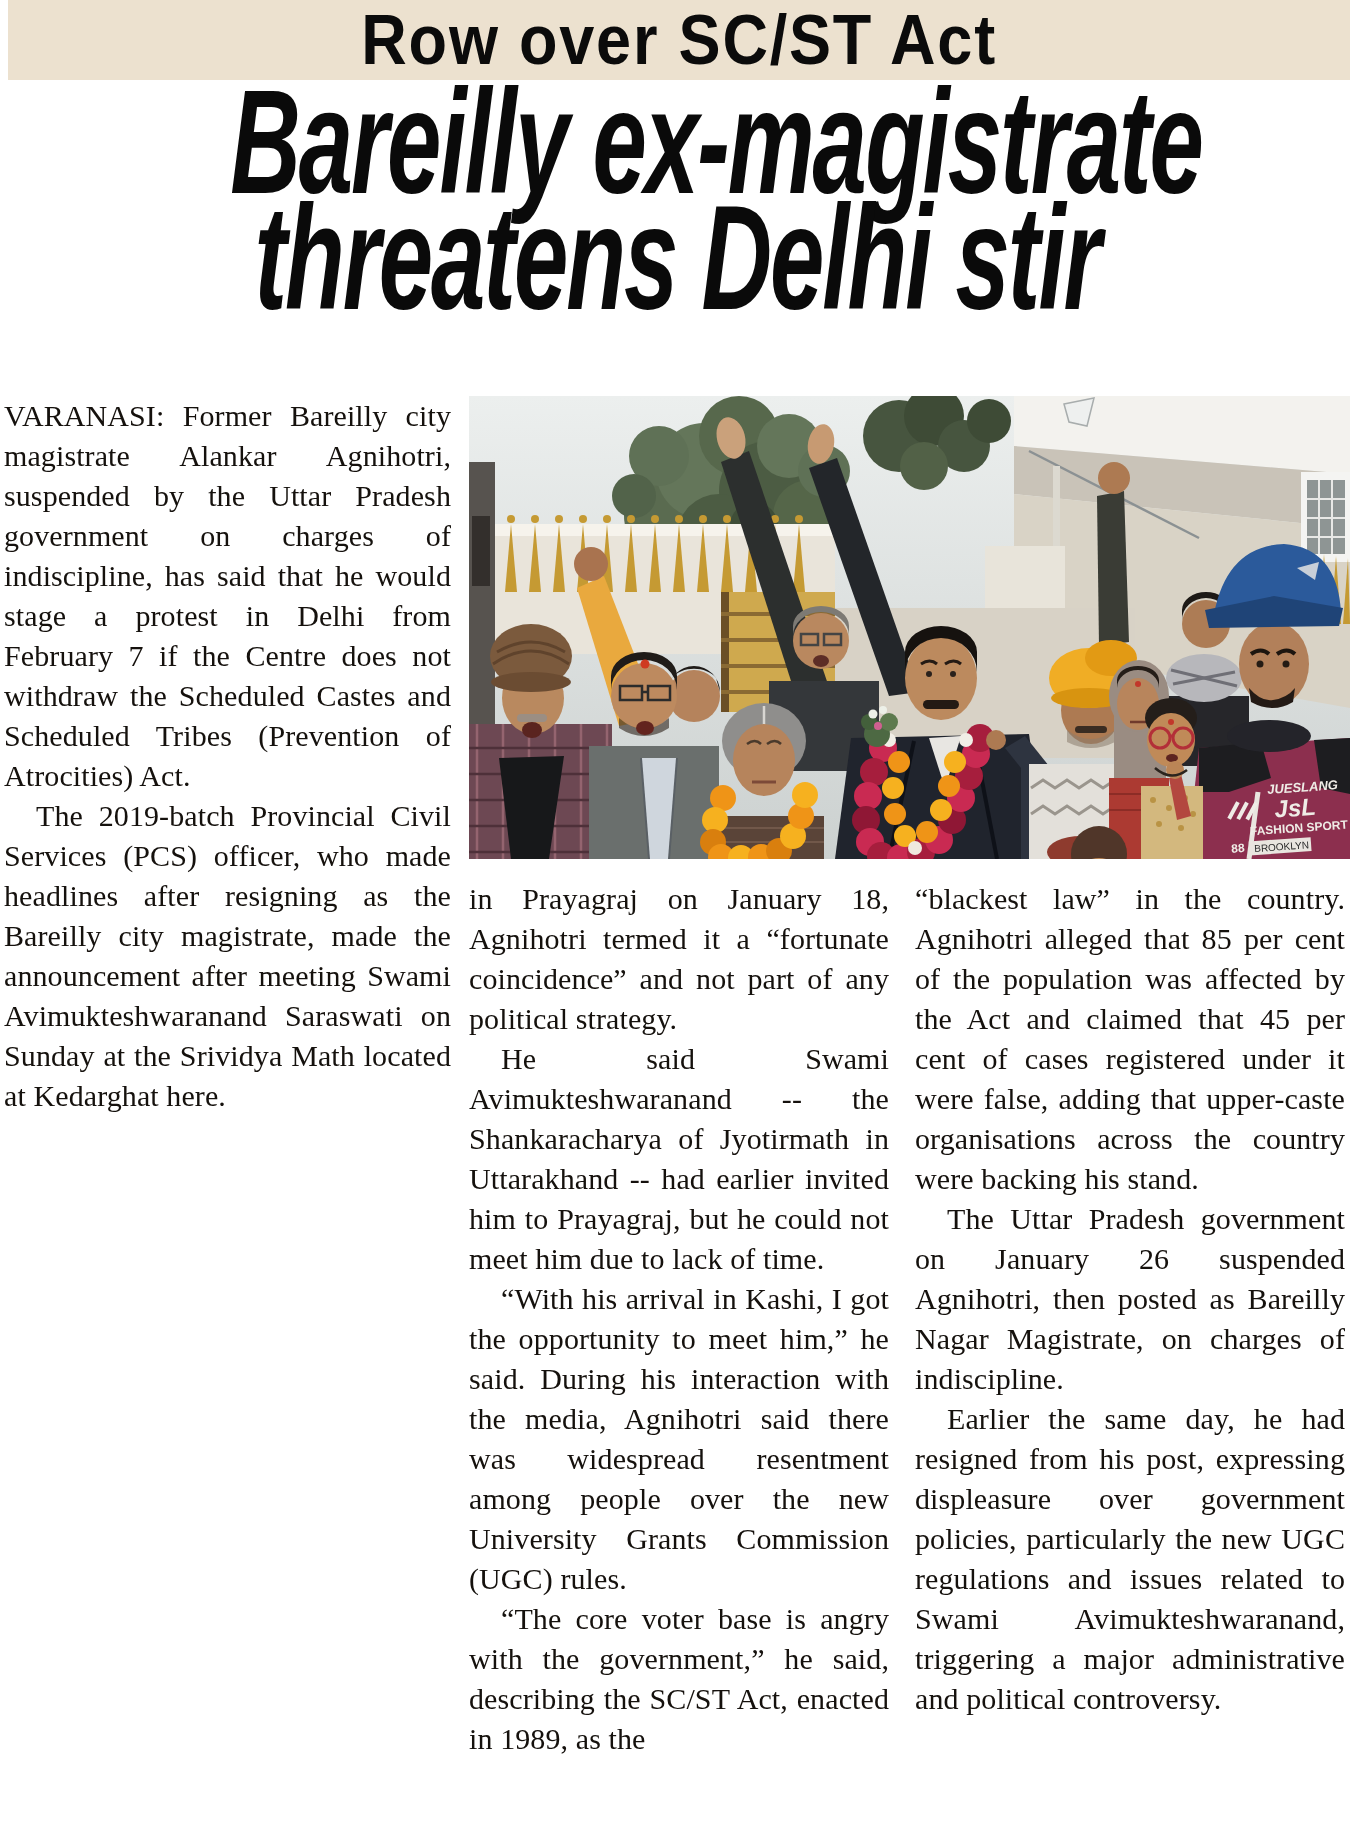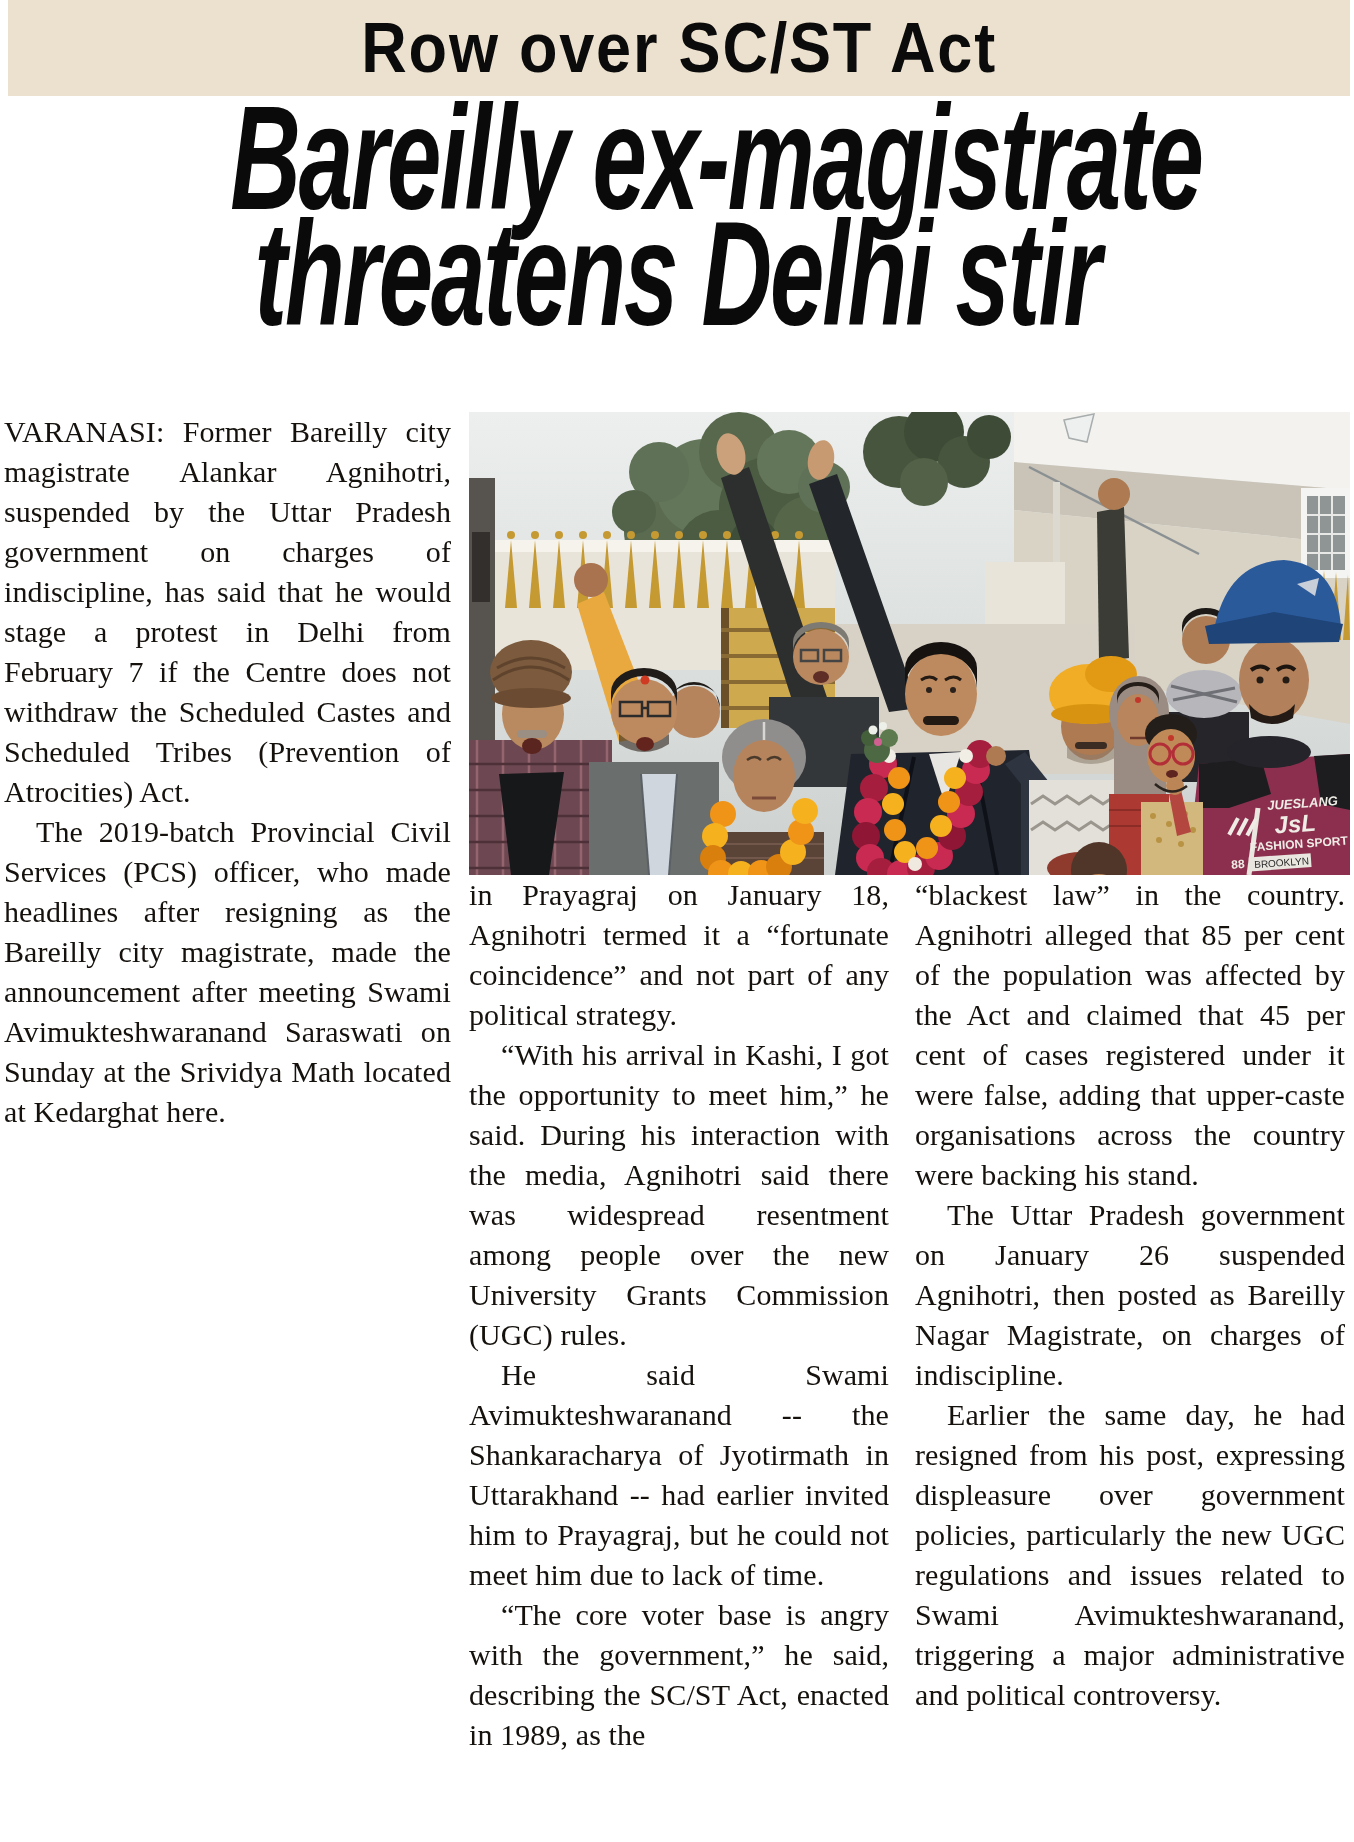--- a/index.html
+++ b/index.html
@@ -1,39 +1,39 @@
 <!DOCTYPE html>
 <html style="--kicker-bg: #ece1cf; --headline-color: #0a0a0a; --body-text: #15110d;"><head>
 <meta charset="utf-8">
 <style>
   html,body{margin:0;padding:0;background:#ffffff;}
   .page{
     width:1354px;height:1842px;overflow:hidden;background:#fff;position:relative;
     font-family:"Liberation Serif","DejaVu Serif",serif;
   }
   .kicker-bar{
-    margin:0 4px 0 8px;height:96px;background:var(--kicker-bg,#ece1cf);
+    margin:0 4px 0 8px;height:80px;background:var(--kicker-bg,#ece1cf);
     display:flex;align-items:center;justify-content:center;
   }
   .kicker-text{
     display:inline-block;font-family:"Liberation Sans","DejaVu Sans",sans-serif;
     font-weight:bold;font-size:70px;letter-spacing:2px;color:#0b0b0b;
     transform:scaleX(0.9);transform-origin:50% 50%;white-space:nowrap;
   }
   .headline{margin:4px 0 0;padding:0;text-align:center;font-style:italic;}
   .hl{
     display:block;font-family:"Liberation Sans","DejaVu Sans",sans-serif;
     font-weight:bold;font-size:148px;line-height:116px;color:var(--headline-color,#0a0a0a);
     transform:scaleX(0.66);transform-origin:50% 50%;white-space:nowrap;letter-spacing:-3px;
   }
   .main{display:flex;align-items:flex-start;margin-top:80px;padding-left:4px;}
   .col1{width:447px;margin-right:18px;flex:none;}
   .rightwrap{flex:1;min-width:0;}
   .photo{display:block;width:881px;height:463px;}
-  .cols23{display:flex;align-items:flex-start;}
+  .cols23{display:flex;align-items:flex-start;margin-top:20px;}
   .col2{width:420px;margin-right:26px;flex:none;}
   .col3{flex:1;padding-right:9px;min-width:0;}
   .col p{
     margin:0;font-size:30px;line-height:40px;text-align:justify;
     color:var(--body-text,#15110d);letter-spacing:0.1px;
   }
   .col p.para{text-indent:32px;}
   .col p.cont{text-indent:0;}
 </style>
 </head>
@@ -384,22 +384,22 @@
 
         <g>
           <circle cx="630" cy="458" r="28" fill="#503629"></circle>
           <ellipse cx="630" cy="480" rx="22" ry="18" fill="#c08a58"></ellipse>
         </g>
       </svg>
 
       <div class="cols23">
         <div class="col col2">
             <p class="para cont">in Prayagraj on January 18, Agnihotri termed it a “fortunate coincidence” and not part of any political strategy.</p>
+            <p class="para">He said Swami Avimukteshwaranand -- the Shankaracharya of Jyotirmath in Uttarakhand -- had earlier invited him to Prayagraj, but he could not meet him due to lack of time.</p>
             <p class="para">“With his arrival in Kashi, I got the opportunity to meet him,” he said. During his interaction with the media, Agnihotri said there was widespread resentment among people over the new University Grants Commission (UGC) rules.</p>
-            <p class="para">He said Swami Avimukteshwaranand -- the Shankaracharya of Jyotirmath in Uttarakhand -- had earlier invited him to Prayagraj, but he could not meet him due to lack of time.</p>
             <p class="para">“The core voter base is angry with the government,” he said, describing the SC/ST Act, enacted in 1989, as the</p>
           </div>
         <div class="col col3">
             <p class="para cont">“blackest law” in the country. Agnihotri alleged that 85 per cent of the population was affected by the Act and claimed that 45 per cent of cases registered under it were false, adding that upper-caste organisations across the country were backing his stand.</p>
             <p class="para">The Uttar Pradesh government on January 26 suspended Agnihotri, then posted as Bareilly Nagar Magistrate, on charges of indiscipline.</p>
             <p class="para">Earlier the same day, he had resigned from his post, expressing displeasure over government policies, particularly the new UGC regulations and issues related to Swami Avimukteshwaranand, triggering a major administrative and political controversy.</p>
           </div>
       </div>
     </div>
   </div>

